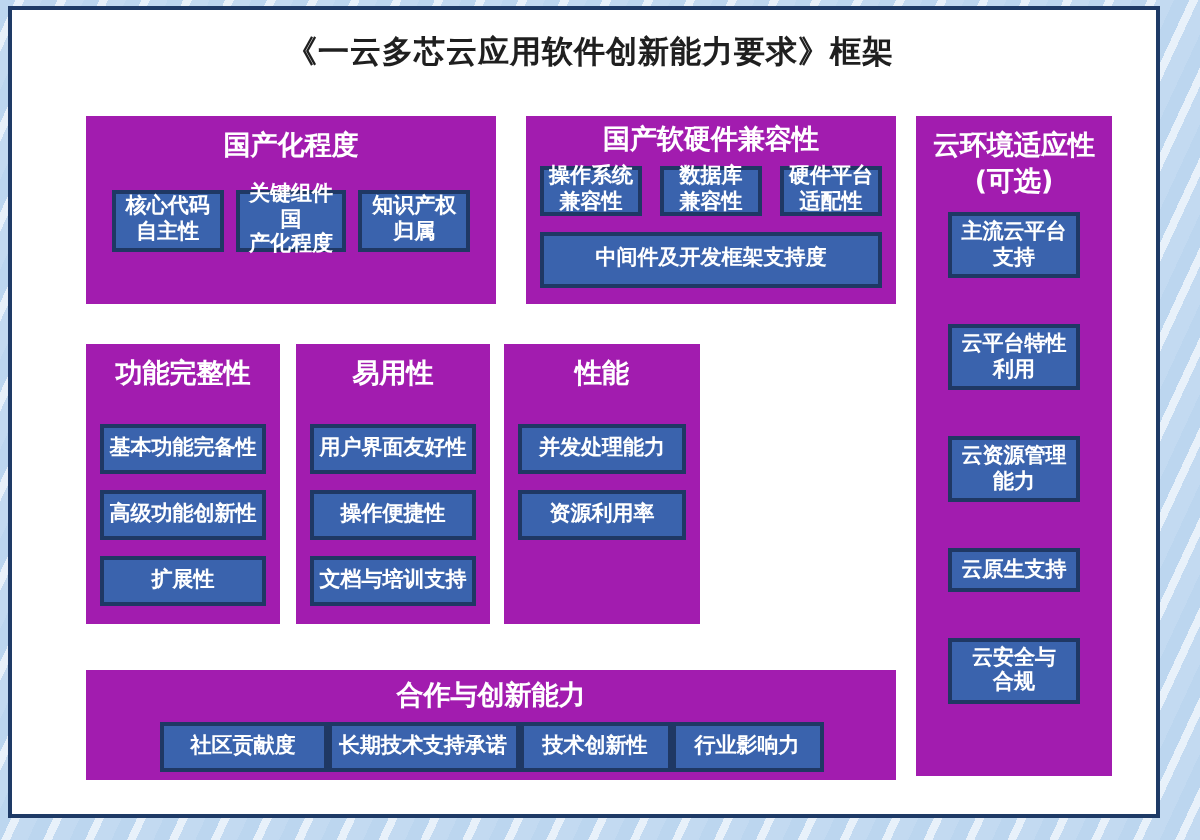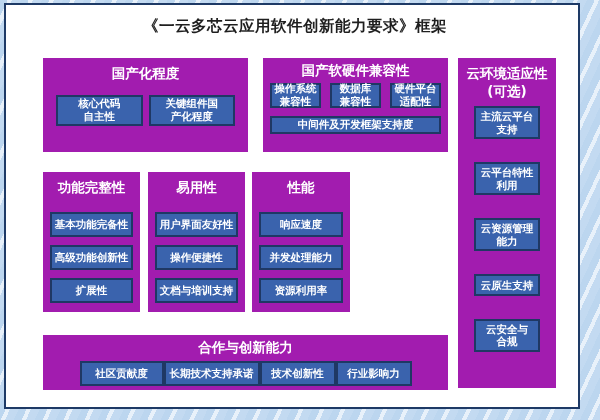--- a/index.html
+++ b/index.html
@@ -34,21 +34,21 @@
   }
   
   #blk-domestication{left:43px;top:58px;width:205px;height:94px;}
   #blk-domestication .row{display:flex;gap:6px;padding:12px 13px 0;}
   #blk-domestication .box{flex:1;height:31px;}
   
   #blk-compat{left:263px;top:58px;width:185px;height:94px;}
   #blk-compat .hdr{padding-top:4px;}
   #blk-compat .row{display:flex;gap:9px;padding:3px 7px 0;}
   #blk-compat .row .box{flex:1;height:25px;}
-  #blk-compat .wide{margin:8px 7px 0;height:18px;}
+  #blk-compat .wide{margin:8px 7px 0;height:28px;}
   
   .mid{top:172px;height:140px;}
   #blk-functionality{left:43px;width:97px;}
   #blk-usability{left:148px;width:97px;}
   #blk-performance{left:252px;width:98px;}
   #blk-security{left:357px;width:91px;}
   .mid .col{display:flex;flex-direction:column;gap:8px;padding:15px 7px 0;}
   .mid .box{height:25px;flex:0 0 auto;}
   
   #blk-cloud{left:458px;top:58px;width:98px;height:330px;}
@@ -76,20 +76,22 @@
 
   <div class="title">《一云多芯云应用软件创新能力要求》框架</div>
 
   <div class="block" id="blk-domestication">
     <div class="hdr">国产化程度</div>
     <div class="row">
       <div class="box">核心代码
 自主性</div>
       <div class="box">关键组件国
 产化程度</div>
+      <div class="box">知识产权
+归属</div>
     </div>
   </div>
 
   <div class="block" id="blk-compat">
     <div class="hdr">国产软硬件兼容性</div>
     <div class="row">
       <div class="box">操作系统
 兼容性</div>
       <div class="box">数据库
 兼容性</div>
@@ -129,21 +131,20 @@
     <div class="col">
       <div class="box">用户界面友好性</div>
       <div class="box">操作便捷性</div>
       <div class="box">文档与培训支持</div>
     </div>
   </div>
 
   <div class="block mid" id="blk-performance">
     <div class="hdr">性能</div>
     <div class="col">
-      <div class="box">响应速度</div>
       <div class="box">并发处理能力</div>
       <div class="box">资源利用率</div>
     </div>
   </div>
 
 
   <div class="block" id="blk-cooperation">
     <div class="hdr">合作与创新能力</div>
     <div class="row">
       <div class="box">社区贡献度</div>

